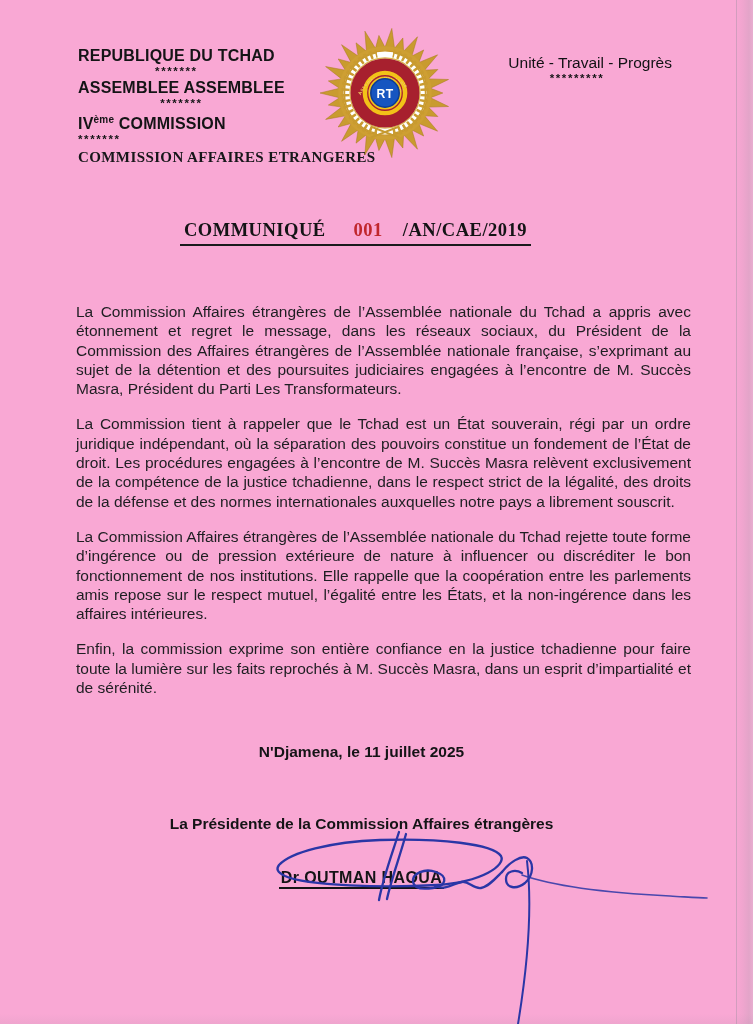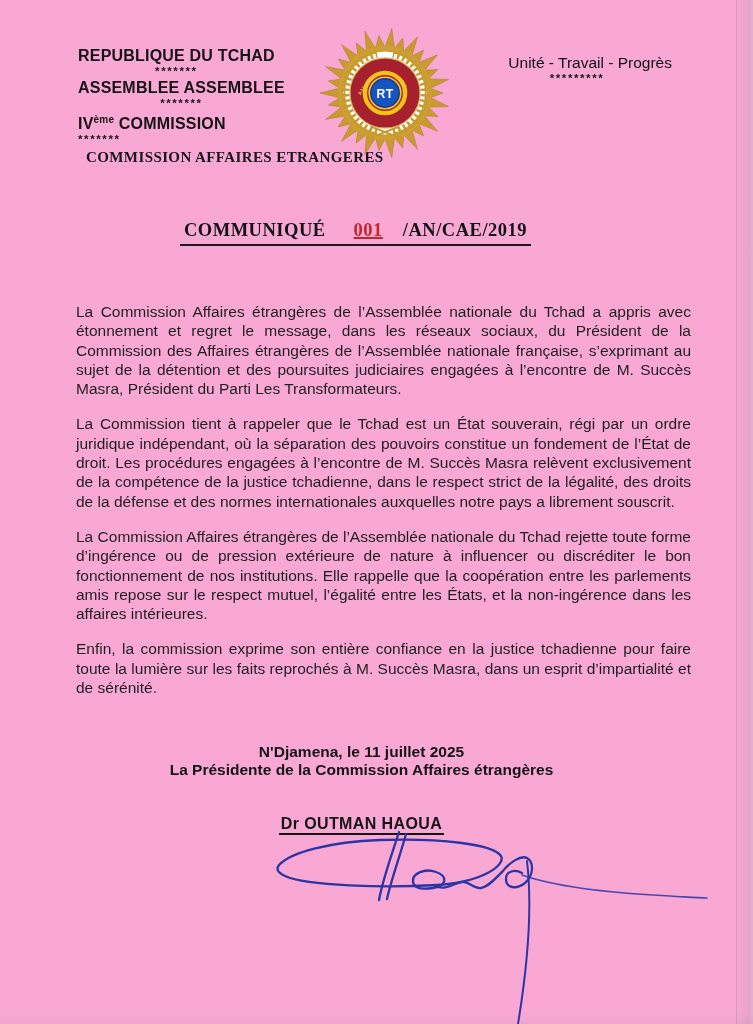--- a/index.html
+++ b/index.html
@@ -11,40 +11,40 @@
   
   .hdr{position:relative;height:152px;margin-top:26px;}
   .hdr-left{position:absolute;left:78px;top:20px;}
   .hpair{display:block;width:max-content;text-align:center;}
   .hl-line{font-size:16px;line-height:19px;font-weight:bold;letter-spacing:.2px;color:#141416;text-align:left;}
   .hl-line sup{font-size:10px;vertical-align:6px;margin-top:28px;}
   .hl-stars{font-size:11.5px;line-height:13px;font-weight:bold;letter-spacing:1.6px;color:#141416;}
   .hpair.left-stars{text-align:left;}
   .hl-commission{
     margin-top:3px;font-family:"Liberation Serif","DejaVu Serif",serif;
-    font-weight:bold;font-size:15px;letter-spacing:.4px;color:#17171a;margin-left:8px;
+    font-weight:bold;font-size:15px;letter-spacing:.4px;color:#17171a;
   }
   .seal{position:absolute;left:318px;top:0px;width:134px;height:134px;}
   .hdr-right{position:absolute;left:482px;top:28px;width:190px;text-align:center;}
   .motto{font-size:15.5px;line-height:18px;color:#111114;font-weight:normal;text-align:right;}
   
   .title-wrap{margin-top:42px;text-align:center;padding-right:42px;}
   .title-line{
     display:inline-block;border-bottom:2.4px solid #1a1a1c;padding:0 4px 3px 4px;
     font-family:"Liberation Serif","DejaVu Serif",serif;font-weight:bold;
     font-size:18.5px;letter-spacing:.5px;color:#141416;
   }
-  .t-num{margin:0 20px 0 28px;text-decoration:underline;text-decoration-thickness:2px;}
+  .t-num{margin:0 20px 0 28px;text-decoration-thickness:2px;}
   
   .bodytext{margin:56px 62px 0 76px;text-align:justify;}
   .bodytext p{margin:4px 0 16px 0;font-size:15.5px;line-height:19.3px;color:#1e1e22;}
   
   .centerline{text-align:center;padding-right:30px;}
   .dateline{margin-top:46px;font-weight:bold;font-size:15.5px;color:#141416;}
-  .sig-title{font-weight:bold;font-size:15.5px;color:#141416;}
+  .sig-title{margin-top:54px;font-weight:bold;font-size:15.5px;color:#141416;}
   .sig-name{margin-top:36px;font-weight:bold;font-size:16px;letter-spacing:.4px;color:#141416;}
   .sig-name span{border-bottom:2.6px solid #141416;padding:0 2px 1px 2px;}
   
   .signature-ink{position:absolute;left:255px;top:828px;width:460px;height:196px;pointer-events:none;}
   
   .edge-right{position:absolute;top:0;right:0;bottom:0;width:18px;pointer-events:none;
     background:linear-gradient(to right,rgba(130,130,142,0) 0%,rgba(130,130,142,.07) 40%,rgba(150,150,160,.22) 78%,rgba(190,190,200,.30) 100%);}
   .edge-right::before{content:"";position:absolute;left:1px;top:0;bottom:0;width:1px;background:rgba(140,140,152,.35);}
   .edge-bottom{position:absolute;left:0;right:0;bottom:0;height:10px;pointer-events:none;
     background:linear-gradient(to bottom,rgba(120,120,132,0),rgba(120,120,132,.08));}

